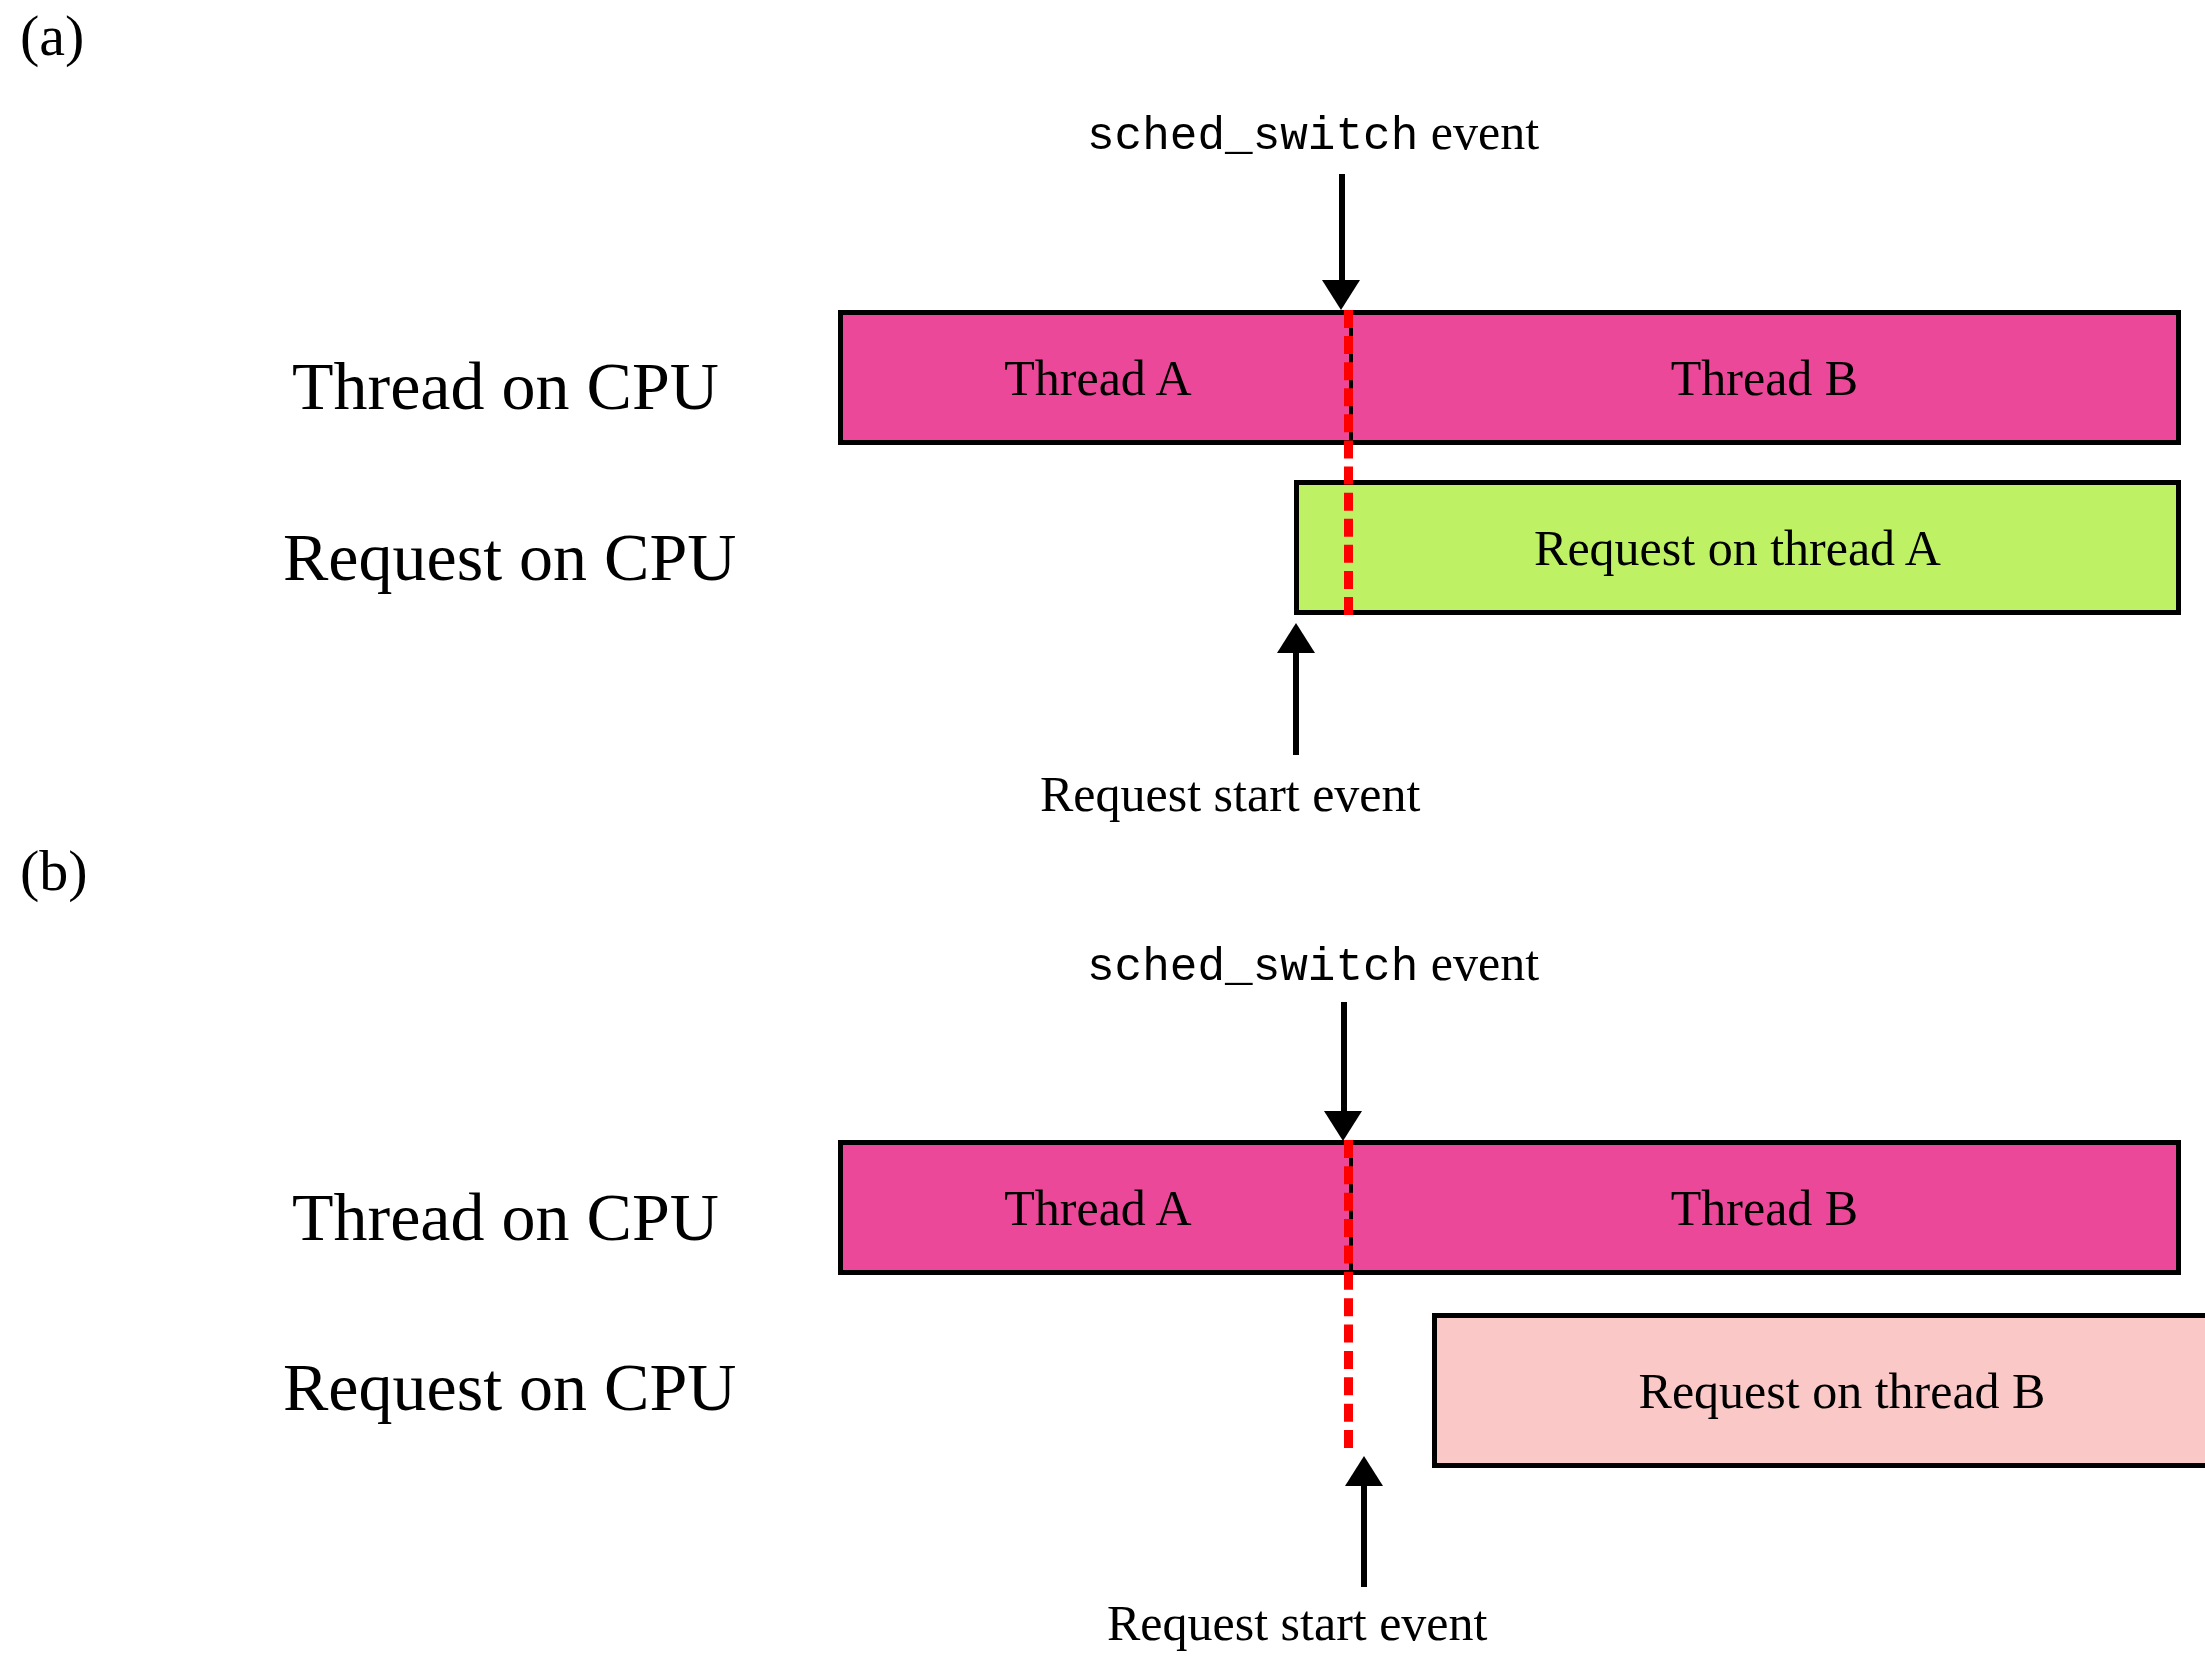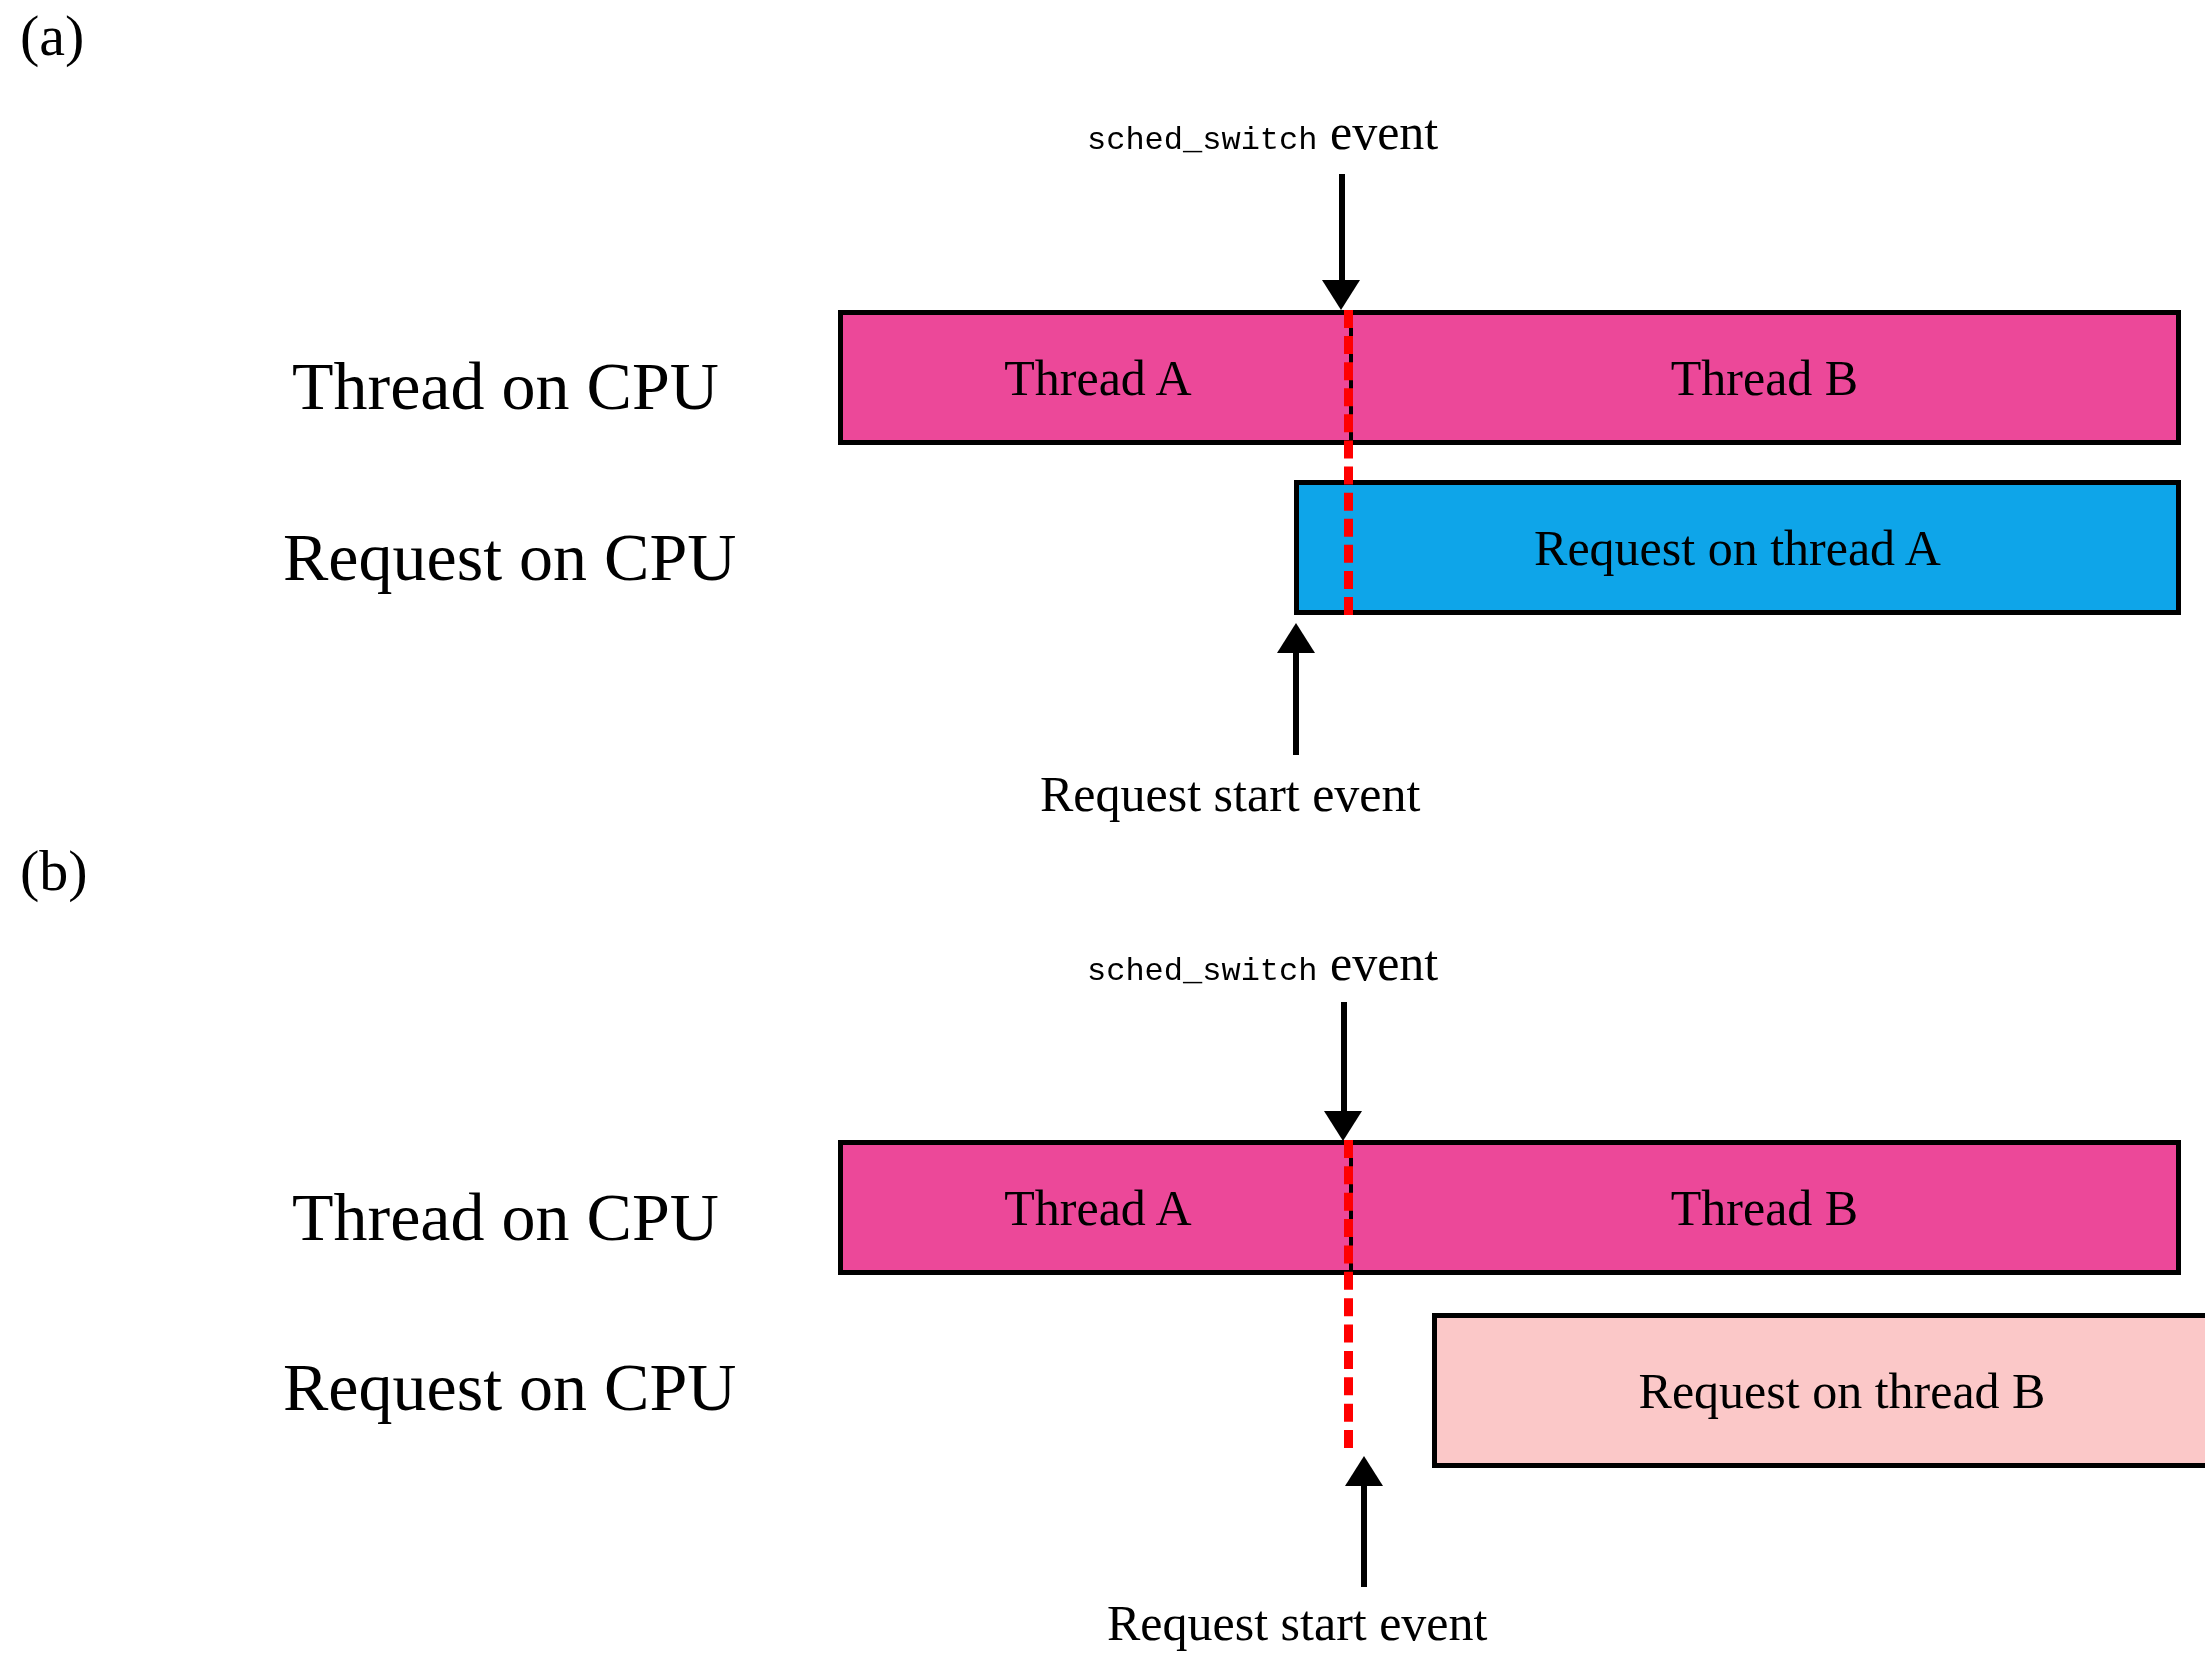--- a/index.html
+++ b/index.html
@@ -2,21 +2,21 @@
 <html style="font-size:11.4px"><head>
 <meta charset="utf-8">
 <style>
   html,body{margin:0;padding:0;background:#ffffff;}
   body{width:2205px;height:1674px;position:relative;overflow:hidden;
        font-family:"Liberation Serif","DejaVu Serif",serif;color:#000;}
   .abs{position:absolute;}
   .panel-letter{font-size:58px;line-height:1;letter-spacing:0;}
   .row-label{font-size:68px;line-height:1;white-space:nowrap;font-family:Liberation Serif, serif;}
   .evt-label{font-size:50px;line-height:1;white-space:nowrap;}
-  .mono{font-family:"Liberation Mono","DejaVu Sans Mono",monospace;font-size:32px;}
+  .mono{font-family:"Liberation Mono","DejaVu Sans Mono",monospace;font-size:46px;}
   .box{box-sizing:border-box;border:5px solid #000;background:#ec4899;
        display:flex;align-items:center;}
   .box-seg{flex:0 0 auto;display:flex;align-items:center;justify-content:center;
            font-size:50px;line-height:1;height:100%;}
   .divider{position:absolute;top:0;bottom:0;width:4.3px;background:#000;}
   .redline{position:absolute;width:0;border-left:9.3px dashed #ff0000;}
   .arrow-shaft{position:absolute;width:6.4px;background:#000;}
   .arrow-head{position:absolute;width:0;height:0;}
   .head-down{border-left:19px solid transparent;border-right:19px solid transparent;
              border-top:30px solid #000;}
@@ -40,21 +40,21 @@
 <div class="abs row-label" style="left:292px;top:352px;">Thread on CPU</div>
 
 <div class="abs box" style="left:838px;top:310px;width:1343px;height:135px;">
   <div class="box-seg" style="width:510px;">Thread A</div>
   <div class="divider" style="left:506px;"></div>
   <div class="box-seg" style="width:823px;">Thread B</div>
 </div>
 
 <div class="abs row-label" style="left:283px;top:523px;">Request on CPU</div>
 
-<div class="abs req-box" style="left:1294px;top:480px;width:887px;height:135px;background:#0ea5e9;">
+<div class="abs req-box" style="left:1294px;top:480px;width:887px;height:135px;background:#bef264;">
   <span>Request on thread A</span>
 </div>
 
 <div class="abs redline" style="left:1344px;top:310px;height:305px;"></div>
 
 <div class="abs arrow-head head-up" style="left:1277px;top:623px;"></div>
 <div class="abs arrow-shaft" style="left:1293px;top:652px;height:103px;"></div>
 
 <div class="abs evt-label" style="left:1040px;top:769px;">Request start event</div>
 

